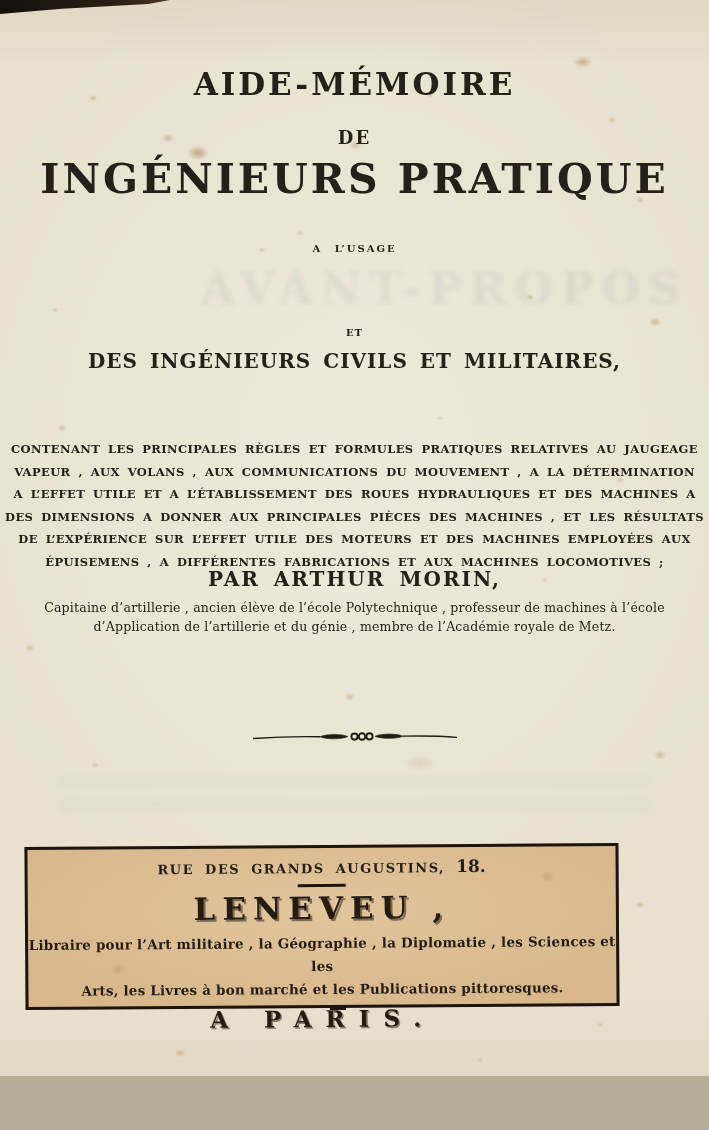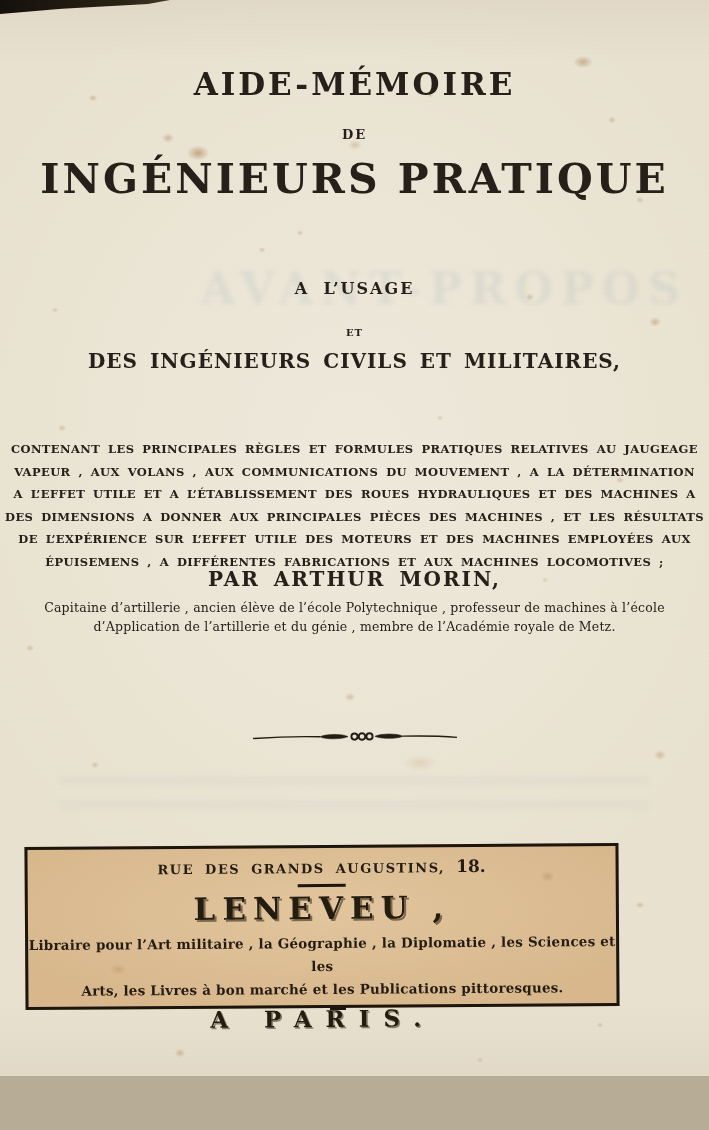--- a/index.html
+++ b/index.html
@@ -48,23 +48,23 @@
   .edge-top{
     position:absolute; top:0; left:0; width:172px; height:14px;
     background:linear-gradient(100deg,#14100b,#2a2115 70%, #4a3a26);
     clip-path:polygon(0 0, 170px 0, 148px 28%, 62px 62%, 0 100%);
     filter:blur(.4px);
   }
   .abs{position:absolute; left:0; right:0; text-align:center;}
   .b{font-weight:bold;}
 
   .title-top   {top:66px;  font-size:31px; letter-spacing:3px;}
-  .conn-de     {top:127px; font-size:13px; letter-spacing:2px;}
+  .conn-de     {top:127px; font-size:18px; letter-spacing:2px;}
   .title-main  {top:155px; font-size:41px; letter-spacing:3px;}
-  .usage       {top:243px; font-size:16px; letter-spacing:2px; word-spacing:7px;margin-top:36px;}
+  .usage       {top:243px; font-size:10px; letter-spacing:2px; word-spacing:7px;}
   .aud1        {top:269px; font-size:23px; letter-spacing:1.5px; word-spacing:6px;}
   .conn-et     {top:327px; font-size:10px; letter-spacing:1px;}
   .aud2        {top:349px; font-size:20px; letter-spacing:1px; word-spacing:4px;}
   .summary     {top:401px; font-size:11.5px; line-height:22.6px; letter-spacing:.4px; word-spacing:3.5px;margin-top:37px;}
   .byline      {top:567px; font-size:20px; letter-spacing:2px; word-spacing:5px;}
   .creds       {top:599px; font-size:12.5px; line-height:18.5px; letter-spacing:.2px;}
   .ornament-w  {top:728px;}
   .year        {top:1016px; font-size:21px; letter-spacing:2px;}
 
   .ghost{

